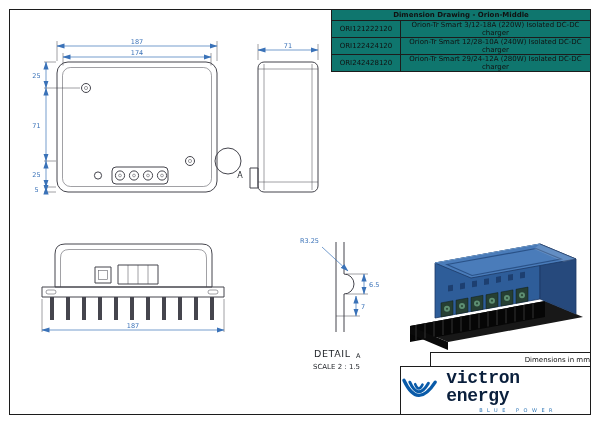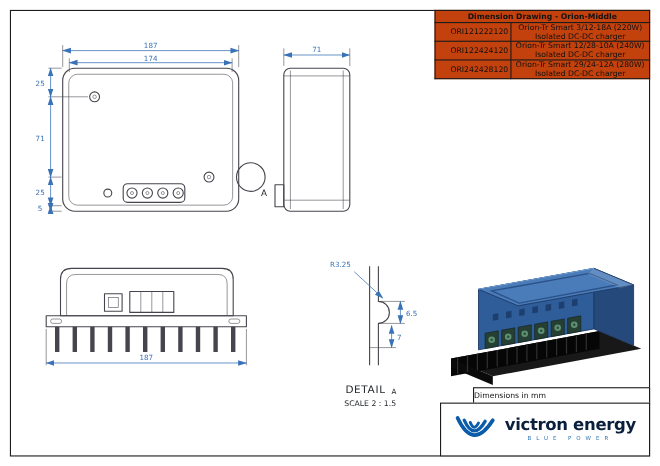--- a/index.html
+++ b/index.html
@@ -23,33 +23,33 @@
   .arrfill{fill:var(--dim);}
   .dt{fill:var(--dim);font-size:6.5px;text-anchor:middle;}
   .dts{text-anchor:start;}
   .lbl{fill:#1e2126;font-size:8px;text-anchor:middle;}
   .dtl{fill:#1e2126;font-size:9.5px;text-anchor:start;letter-spacing:.6px;}
   .sub{fill:#1e2126;font-size:6.5px;text-anchor:start;}
   .scl{fill:#1e2126;font-size:7px;text-anchor:start;}
   .faceedge{stroke:#1c3864;stroke-width:.8;stroke-linejoin:round;}
 
   
-  .pn-table{position:absolute;top:9px;right:9px;width:196px;border-collapse:collapse;background:#c2410c;}
+  .pn-table{position:absolute;top:9px;right:9px;width:260px;border-collapse:collapse;background:#0f766e;}
   .pn-table td,.pn-table th{border:1px solid var(--frame);font-size:7px;line-height:1.15;
       color:#111;text-align:center;padding:0 2px;font-weight:normal;}
   .pn-table th{height:10px;font-weight:bold;}
   .pn-table td{height:16px;}
-  .pn-table .col-part{width:64px;text-align:right;}
+  .pn-table .col-part{width:64px;}
 
   
   .units-box{position:absolute;left:430px;top:352px;right:9px;height:14px;border:1px solid var(--frame);
-      display:flex;align-items:center;justify-content:flex-start;font-size:7px;color:#111;background:#fff;}
+      display:flex;align-items:center;justify-content:flex-end;font-size:7px;color:#111;background:#fff;}
   .logo-box{position:absolute;left:400px;top:366px;right:9px;bottom:9px;border:1px solid var(--frame);
       display:flex;align-items:center;justify-content:center;gap:8px;background:#fff;}
-  .wordmark{font-size:15px;font-weight:bold;color:var(--wordmark);letter-spacing:-.3px;line-height:1;}
+  .wordmark{font-size:18px;font-weight:bold;color:var(--wordmark);letter-spacing:-.3px;line-height:1;font-family:Liberation Mono, monospace;}
   .tagline{font-size:5px;letter-spacing:4.5px;color:var(--tagline-blue);margin-top:2px;text-align:center;}
 </style>
 </head>
 <body>
 
 <div class="page">
   <div class="frame"></div>
 
   <svg class="drawing" width="600" height="424" viewBox="0 0 600 424">
     <defs>

